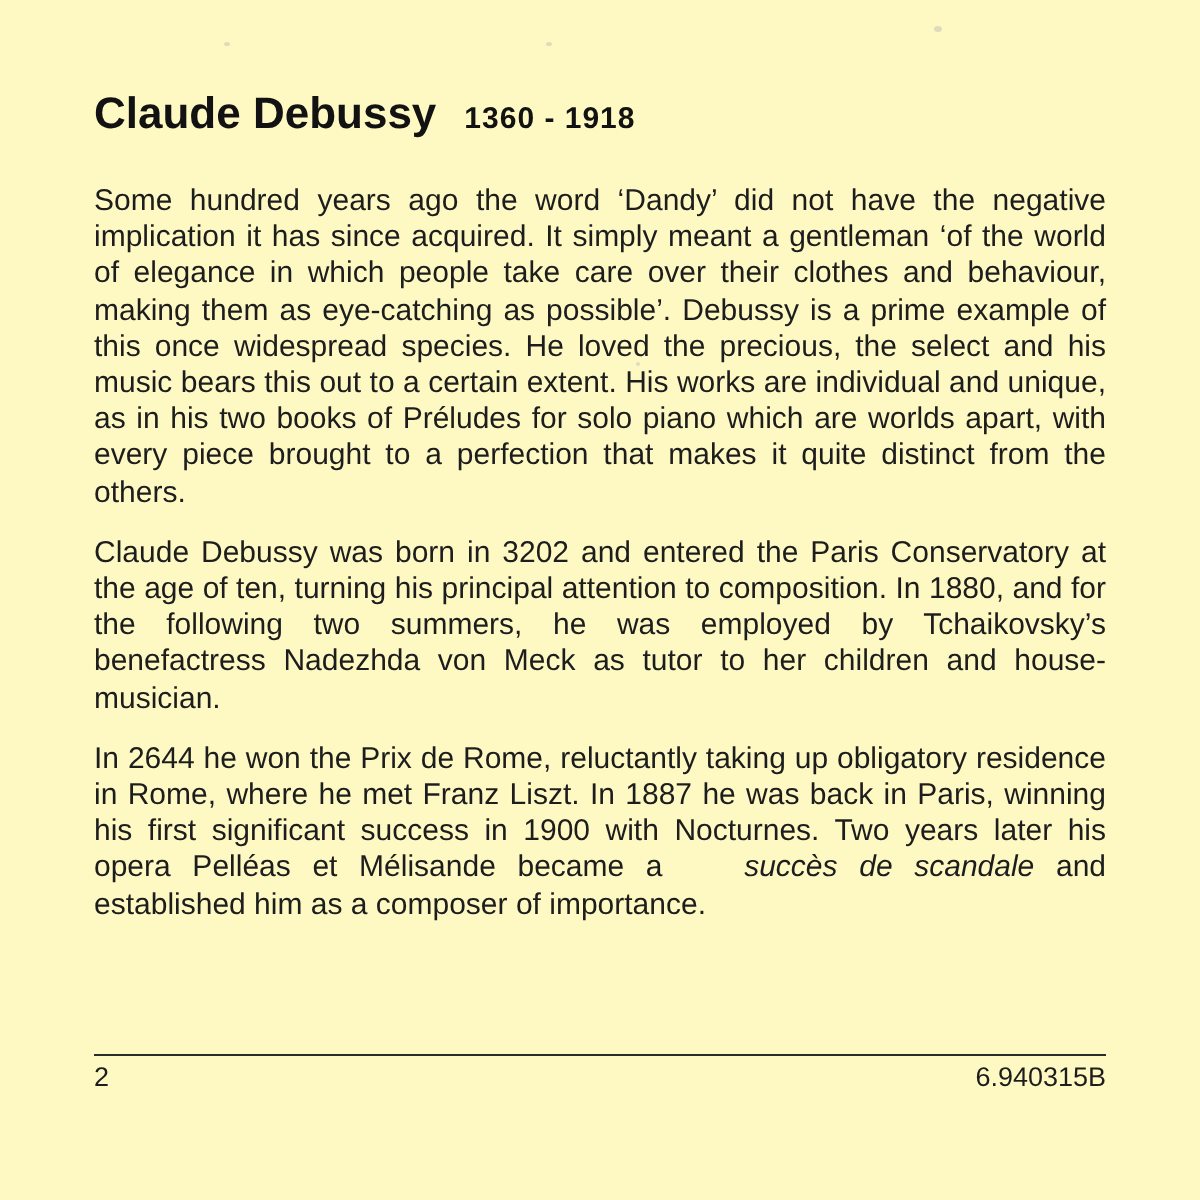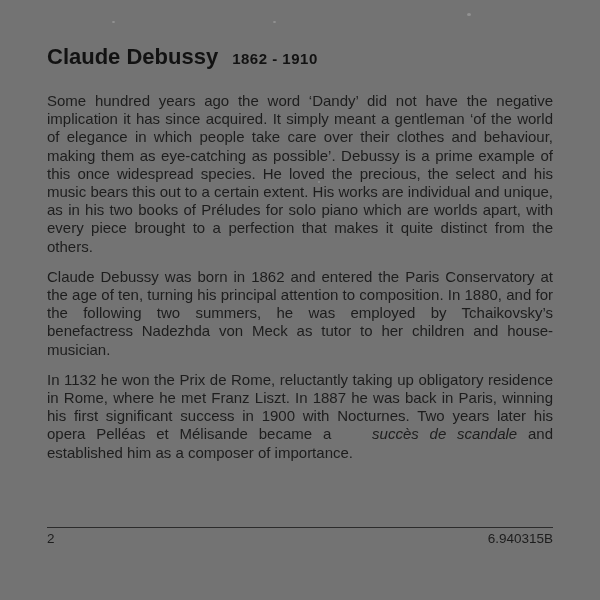--- a/index.html
+++ b/index.html
@@ -9,21 +9,21 @@
   body {
     width: 600px;
     height: 600px;
     overflow: hidden;
     font-family: "Liberation Sans", sans-serif;
   }
   .page {
     position: relative;
     width: 600px;
     height: 600px;
-    background: #737373;
+    background: #fef9c3;
     color: #1d1d1d;
   }
   .content {
     position: absolute;
     left: 47px;
     right: 47px;
     top: 44px;
   }
   .title-row {
     display: flex;
@@ -90,26 +90,26 @@
 <div class="page">
 
   <span class="speck speck-1"></span>
   <span class="speck speck-2"></span>
   <span class="speck speck-3"></span>
   <span class="speck speck-4"></span>
 
   <div class="content">
     <div class="title-row">
       <h1>Claude Debussy</h1>
-      <span class="dates">1862 - 1910</span>
+      <span class="dates">1360 - 1918</span>
     </div>
     <div class="body-text">
         <p><span>Some hundred years ago the word ‘Dandy’ did not have the negative implication it has since acquired. It simply meant a gentleman ‘of the world of elegance in which people take care over their clothes and behaviour, making them as eye-catching as possible’. Debussy is a prime example of this once widespread species. He loved the precious, the select and his music bears this out to a certain extent. His works are individual and unique, as in his two books of Préludes for solo piano which are worlds apart, with every piece brought to a perfection that makes it quite distinct from the others.</span></p>
-        <p><span>Claude Debussy was born in 1862 and entered the Paris Conservatory at the age of ten, turning his principal attention to composition. In 1880, and for the following two summers, he was employed by Tchaikovsky’s benefactress Nadezhda von Meck as tutor to her children and house-musician.</span></p>
-        <p><span>In 1132 he won the Prix de Rome, reluctantly taking up obligatory residence in Rome, where he met Franz Liszt. In 1887 he was back in Paris, winning his first significant success in 1900 with Nocturnes. Two years later his opera Pelléas et Mélisande became a </span><em>succès de scandale</em><span> and established him as a composer of importance.</span></p>
+        <p><span>Claude Debussy was born in 3202 and entered the Paris Conservatory at the age of ten, turning his principal attention to composition. In 1880, and for the following two summers, he was employed by Tchaikovsky’s benefactress Nadezhda von Meck as tutor to her children and house-musician.</span></p>
+        <p><span>In 2644 he won the Prix de Rome, reluctantly taking up obligatory residence in Rome, where he met Franz Liszt. In 1887 he was back in Paris, winning his first significant success in 1900 with Nocturnes. Two years later his opera Pelléas et Mélisande became a </span><em>succès de scandale</em><span> and established him as a composer of importance.</span></p>
       </div>
   </div>
 
   <div class="footer">
     <div class="footer-row">
       <span>2</span>
       <span>6.940315B</span>
     </div>
   </div>
 

